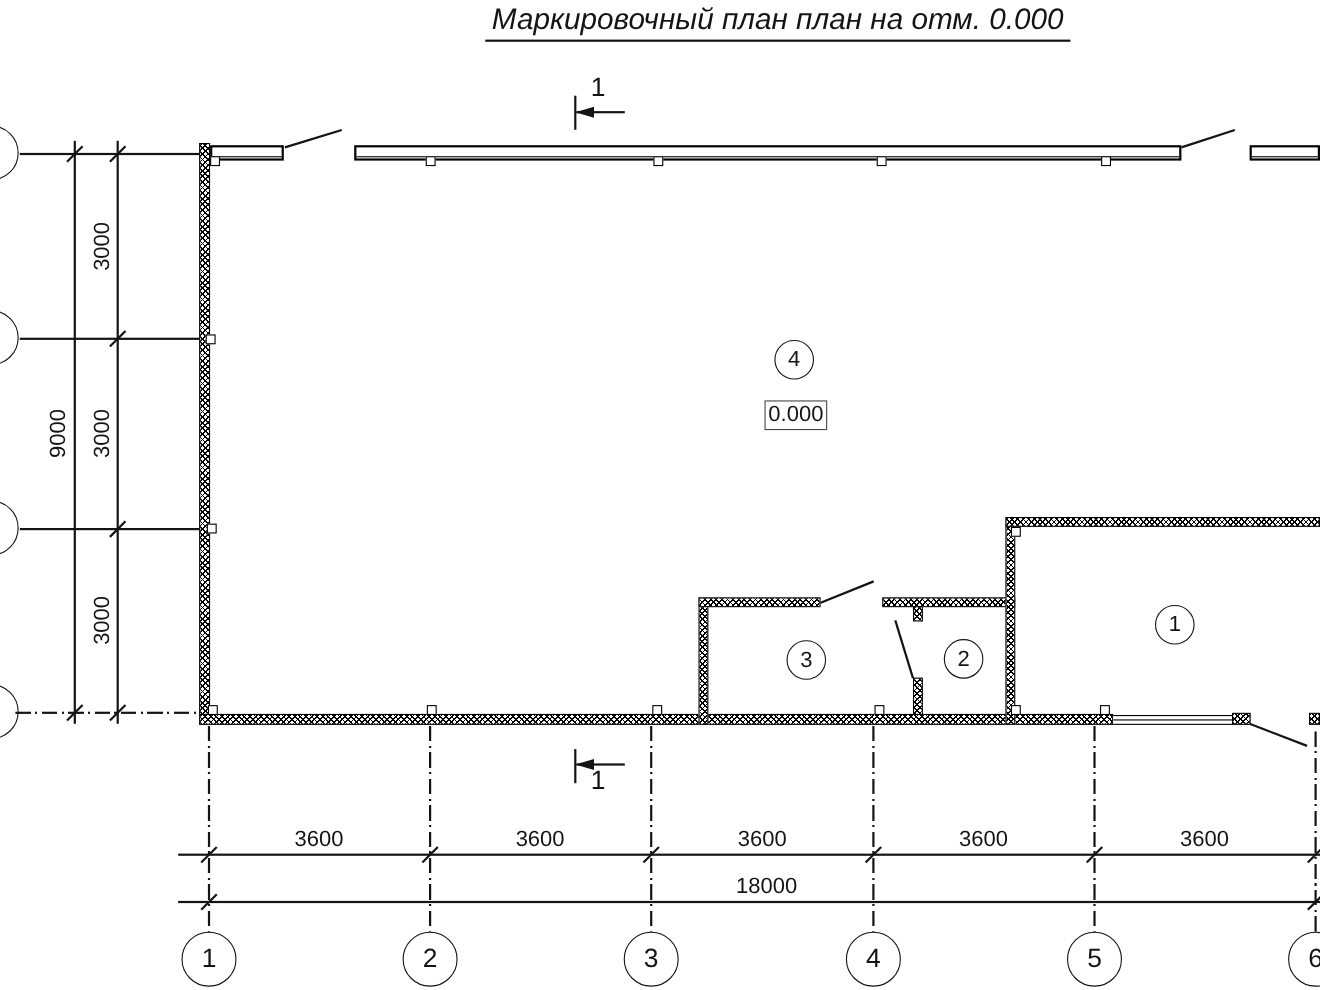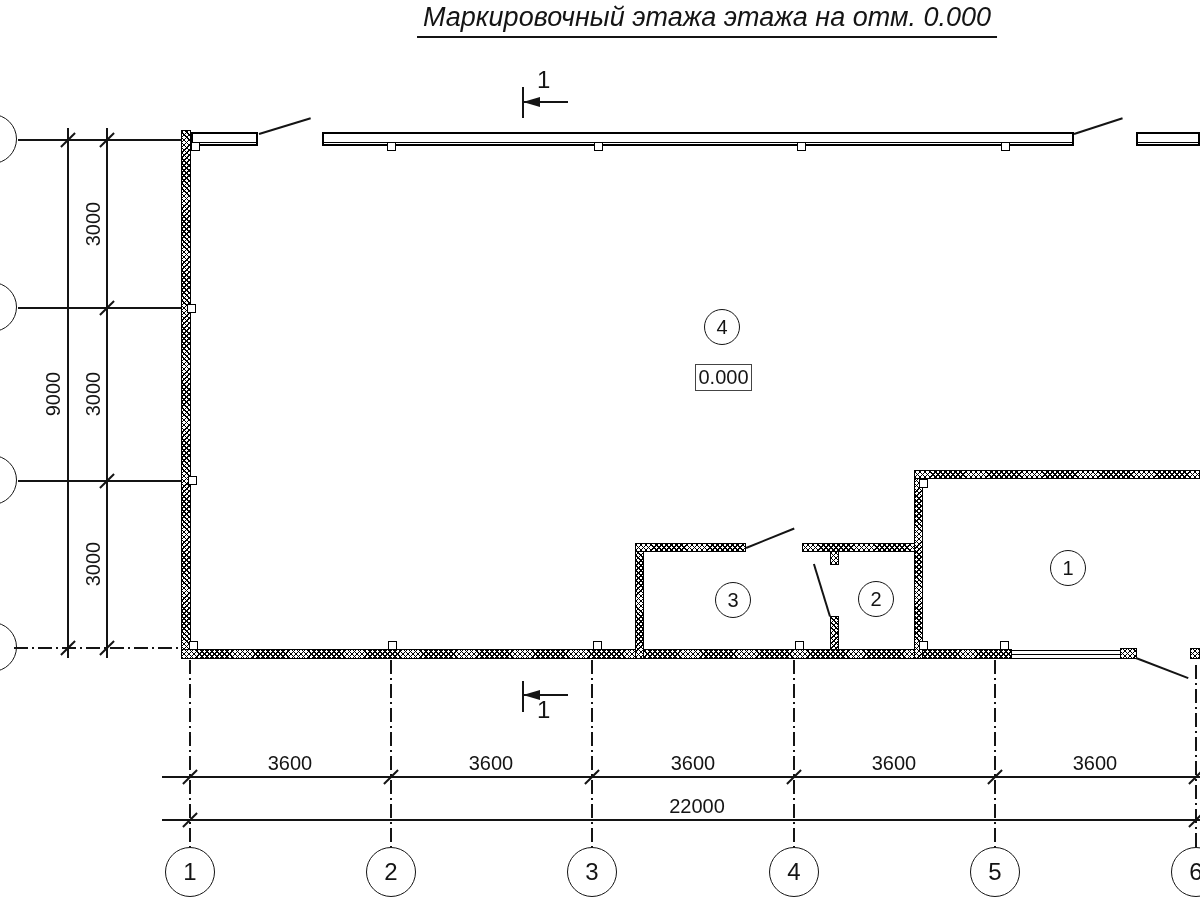--- a/index.html
+++ b/index.html
@@ -32,21 +32,21 @@
   .title{position:absolute;top:2px;left:707px;transform:translateX(-50%);font-size:27px;font-style:italic;
          border-bottom:2px solid #141414;padding:0 6px 3px;white-space:nowrap}
   .elev{position:absolute;left:695px;top:364px;width:57px;height:27px;box-sizing:border-box;border:1.5px solid #444;
         background:#fff;display:flex;align-items:center;justify-content:center;font-size:20px;z-index:6}
 </style>
 </head>
 <body>
 
 <div id="canvas">
 
-  <div class="title">Маркировочный этажа этажа на отм. 0.000</div>
+  <div class="title">Маркировочный план план на отм. 0.000</div>
 
   <div class="bubble" style="left:-33px;top:114px"></div>
   <div class="bubble" style="left:-33px;top:282px"></div>
   <div class="bubble" style="left:-33px;top:455px"></div>
   <div class="bubble" style="left:-33px;top:622px"></div>
 
   <div class="hline" style="left:18px;top:139px;width:163px"></div>
   <div class="hline" style="left:18px;top:307px;width:163px"></div>
   <div class="hline" style="left:18px;top:480px;width:163px"></div>
   <div class="dashdot-h" style="left:14px;top:647px;width:168px"></div>
@@ -138,21 +138,21 @@
   <div class="tick" style="left:985px;top:776px"></div>
   <div class="tick" style="left:1186px;top:776px"></div>
   <div class="tick" style="left:180px;top:819px"></div>
   <div class="tick" style="left:1186px;top:819px"></div>
 
   <div class="dimh" style="left:255px;top:752px">3600</div>
   <div class="dimh" style="left:456px;top:752px">3600</div>
   <div class="dimh" style="left:658px;top:752px">3600</div>
   <div class="dimh" style="left:859px;top:752px">3600</div>
   <div class="dimh" style="left:1060px;top:752px">3600</div>
-  <div class="dimh" style="left:662px;top:795px">22000</div>
+  <div class="dimh" style="left:662px;top:795px">18000</div>
 
   <div class="bubble" style="left:165px;top:847px">1</div>
   <div class="bubble" style="left:366px;top:847px">2</div>
   <div class="bubble" style="left:567px;top:847px">3</div>
   <div class="bubble" style="left:769px;top:847px">4</div>
   <div class="bubble" style="left:970px;top:847px">5</div>
   <div class="bubble" style="left:1171px;top:847px">6</div>
 
 </div>
 

